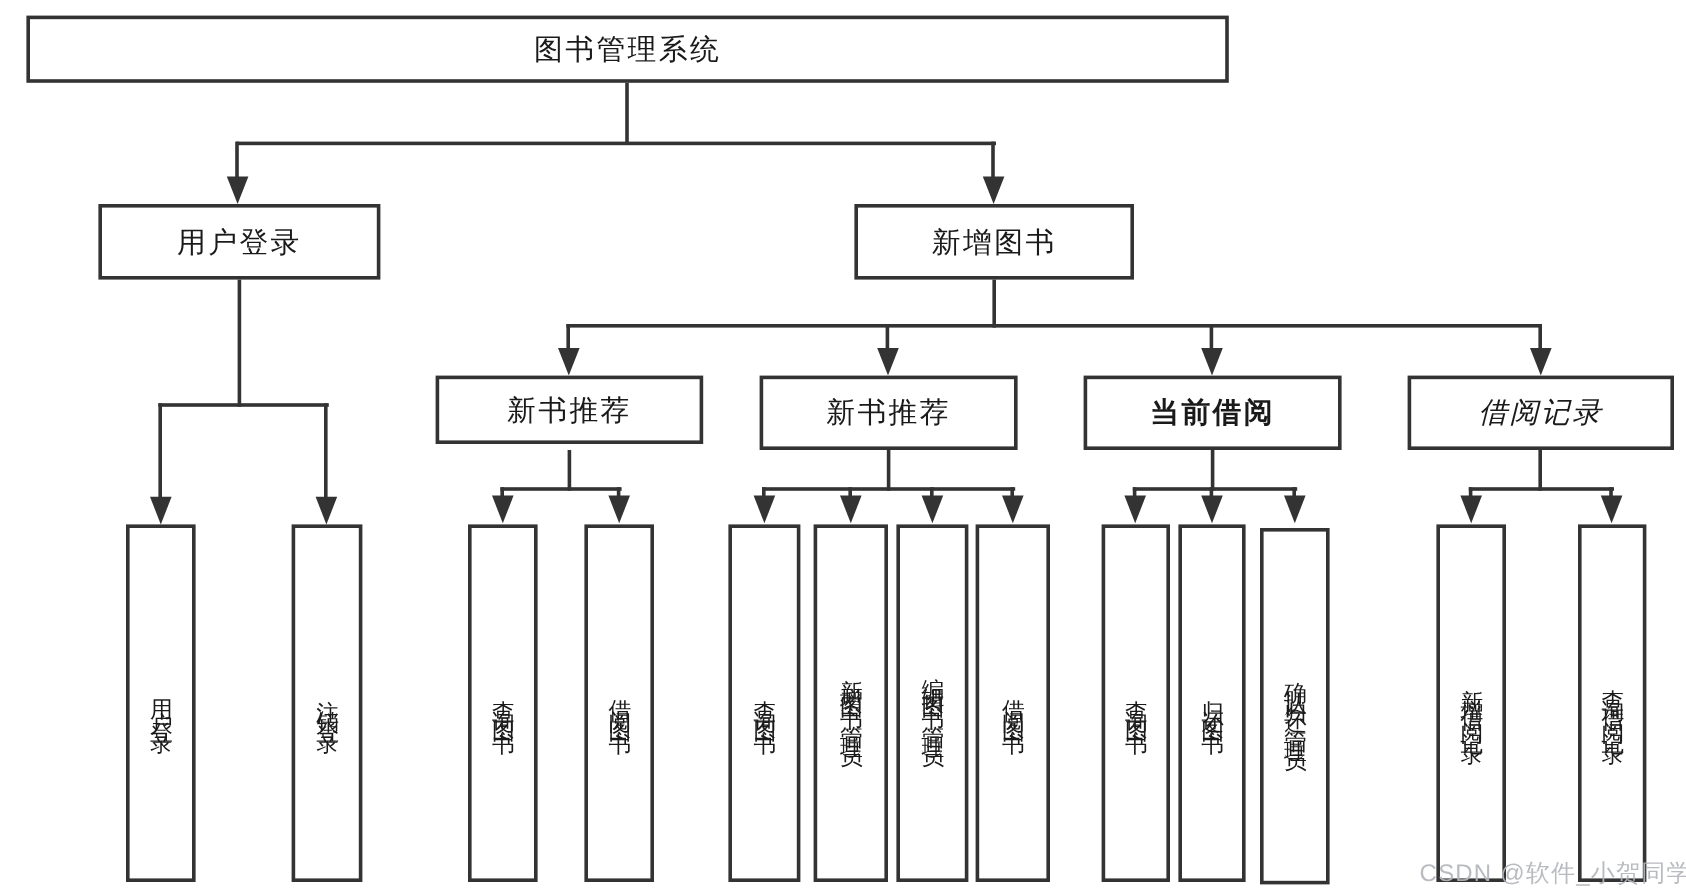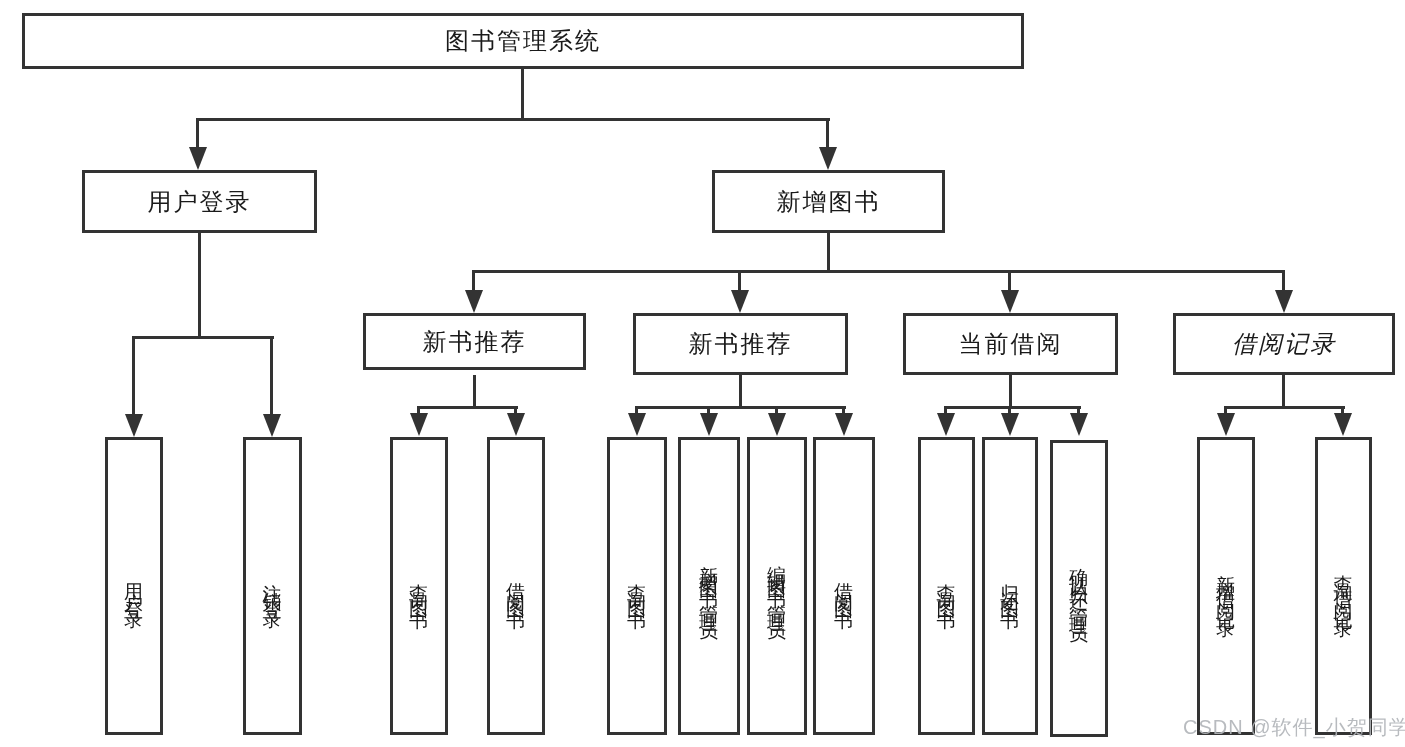--- a/index.html
+++ b/index.html
@@ -105,21 +105,21 @@
   <div class="ah" style="left:1001px; top:290px;"></div>
   <div class="vl" style="left:1282px; top:270px; height:23px;"></div>
   <div class="ah" style="left:1275px; top:290px;"></div>
 
   <div class="box" style="left:363px; top:313px; width:223px; height:57px;">
     <span>新书推荐</span>
   </div>
   <div class="box" style="left:633px; top:313px; width:215px; height:62px;">
     <span>新书推荐</span>
   </div>
-  <div class="box" style="left:903px; top:313px; width:215px; height:62px;">
+  <div class="box" style="left:903px; top:313px; width:215px; height:62px;font-weight:bold;">
     <span>当前借阅</span>
   </div>
   <div class="box" style="left:1173px; top:313px; width:222px; height:62px;font-style:italic;">
     <span>借阅记录</span>
   </div>
 
   <div class="vl" style="left:473px; top:375px; height:34px;"></div>
   <div class="hl" style="left:417px; top:406px; width:101px;"></div>
   <div class="vl" style="left:417px; top:406px; height:10px;"></div>
   <div class="ah" style="left:410px; top:413px;"></div>

